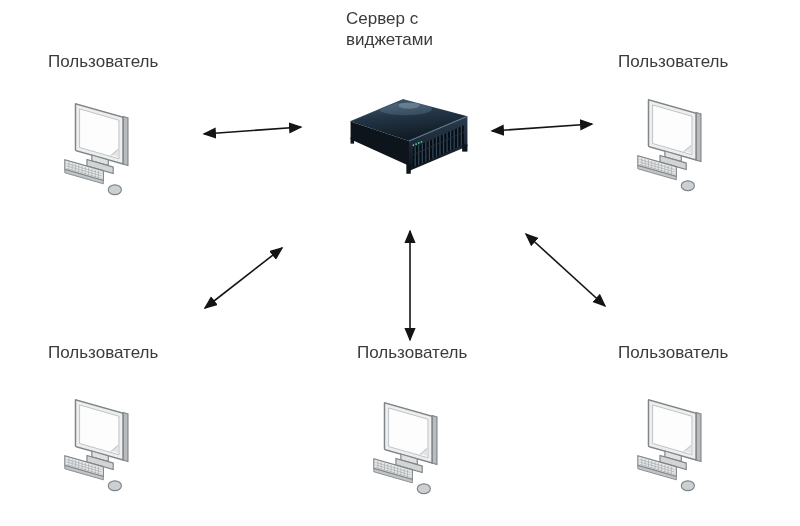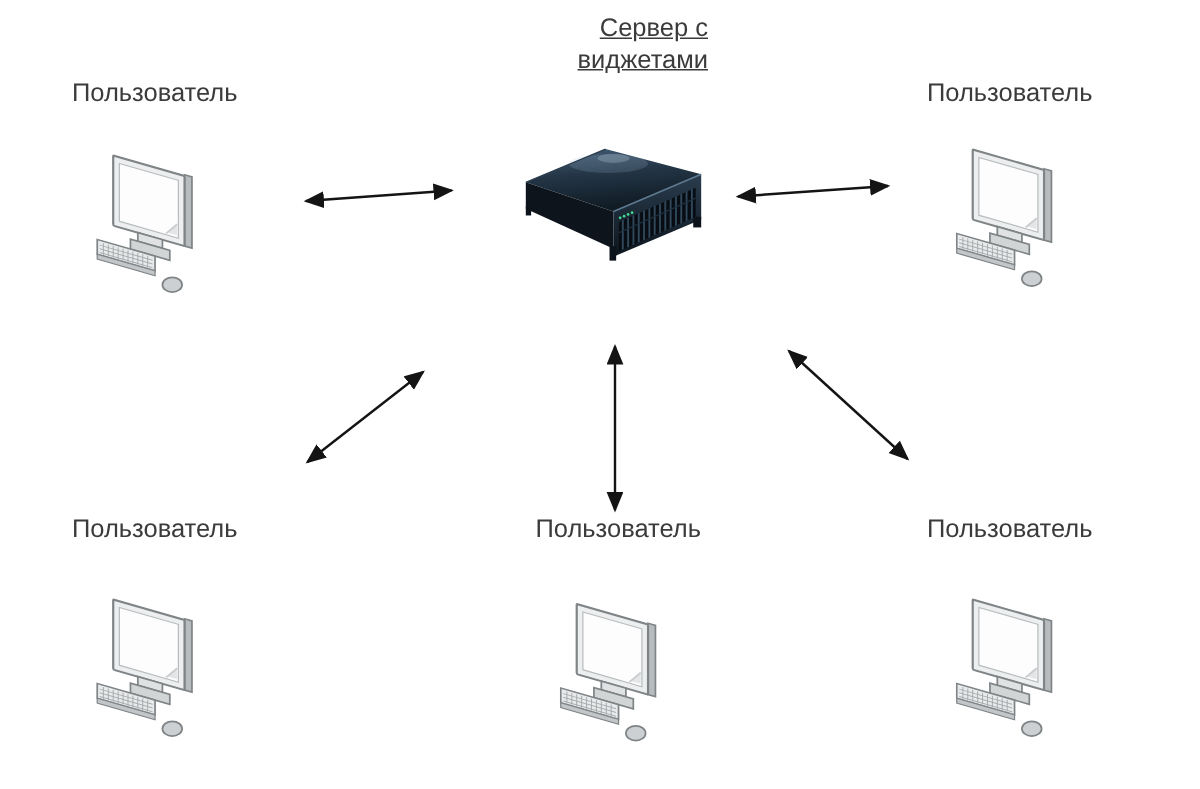--- a/index.html
+++ b/index.html
@@ -26,21 +26,21 @@
     display: flex;
     flex-direction: column;
   }
   .node-label {
     font-size: 17px;
     line-height: 1.25;
     color: #3b3b3b;
     white-space: nowrap;
   }
   .node-server { left: 346px; top: 8px; width: 126px; align-items: center; }
-  .node-server .node-label { white-space: normal; text-align: right; text-decoration: underline; }
+  .node-server .node-label { white-space: normal; text-align: left; }
   .node-server .node-icon { margin-top: 42px; }
 
   .node-user-tl { left: 48px;  top: 51px; }
   .node-user-tl .node-icon { margin: 24px 0 0 16px; }
   .node-user-tr { left: 618px; top: 51px; }
   .node-user-tr .node-icon { margin: 20px 0 0 19px; }
   .node-user-bl { left: 48px;  top: 342px; }
   .node-user-bl .node-icon { margin: 29px 0 0 16px; }
   .node-user-bc { left: 357px; top: 342px; }
   .node-user-bc .node-icon { margin: 32px 0 0 16px; }

